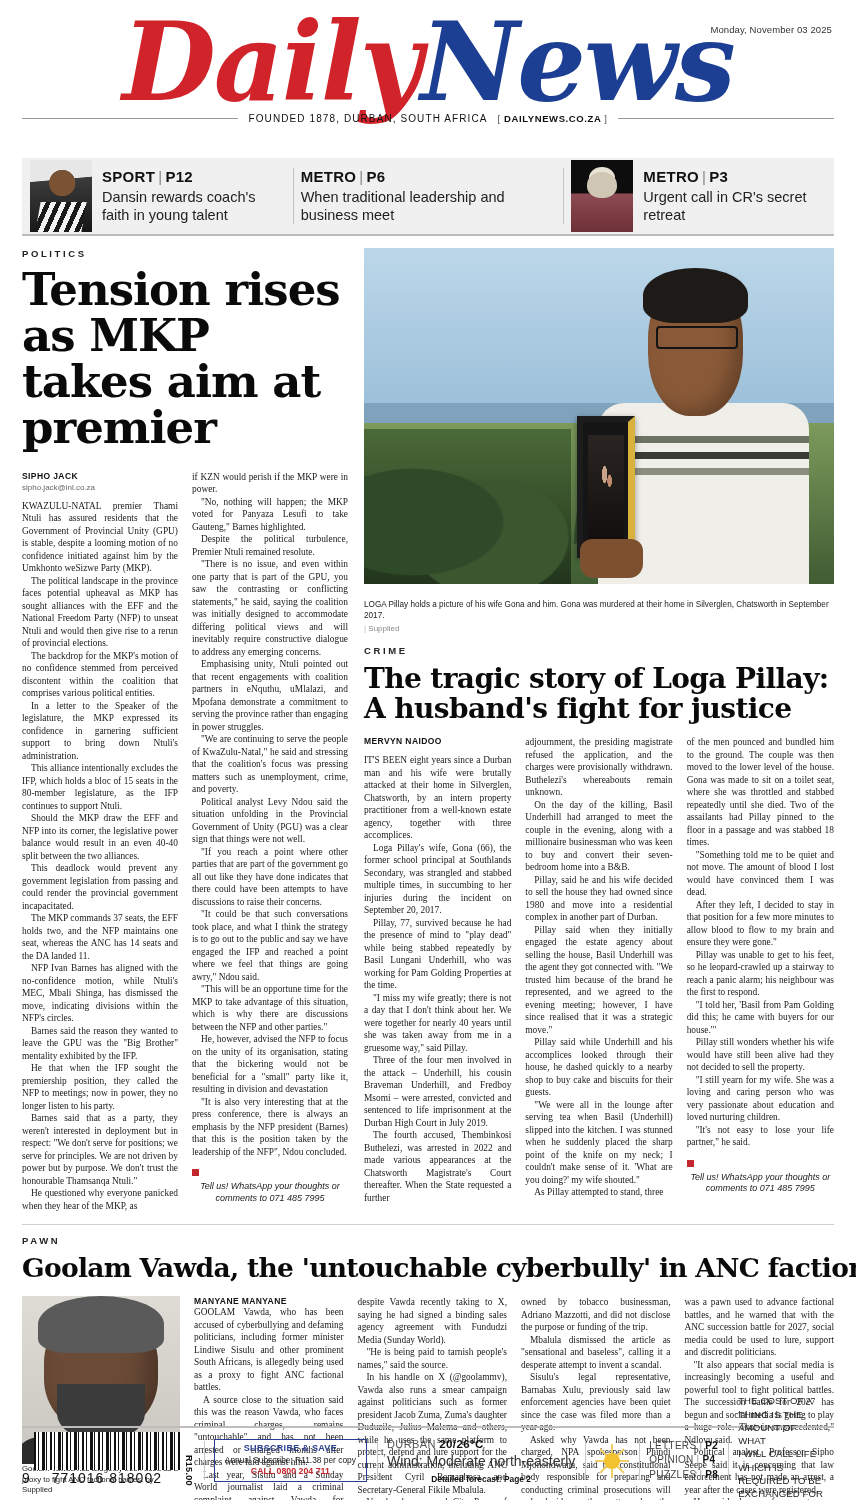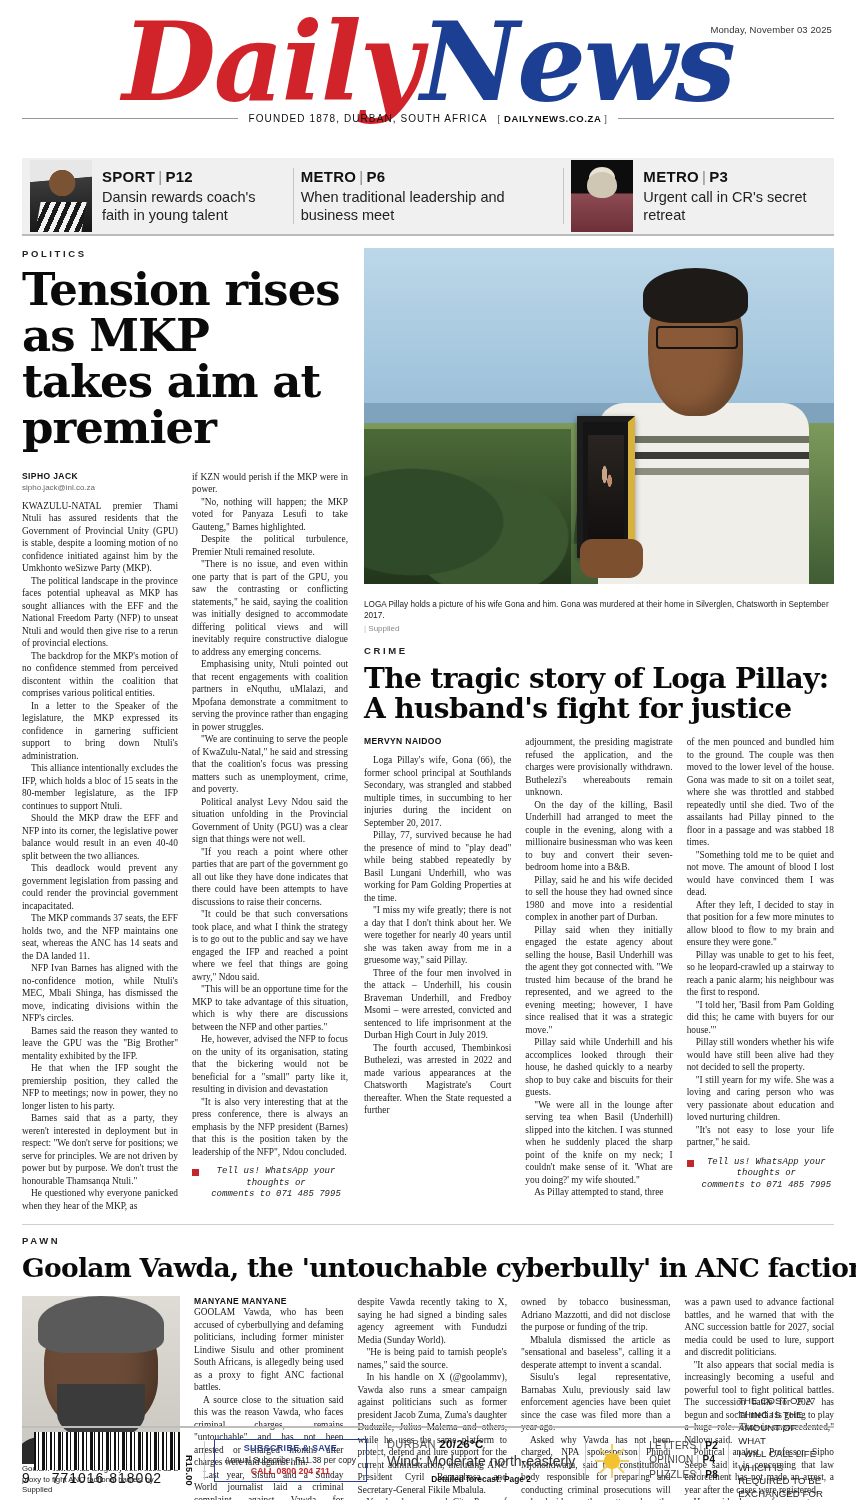--- a/index.html
+++ b/index.html
@@ -100,22 +100,22 @@
     font-family:"Liberation Serif", serif;
     font-size:9.4px; line-height:1.33; text-align:justify;
     color:#1a1a1a; hyphens:auto;
   }
   .body-text p { margin:0; text-indent:9px; }
   .body-text p.first { text-indent:0; }
   .body-text p.first::first-line { }
 
   .whatsapp {
     display:flex; gap:5px; margin-top:8px; break-inside:avoid;
-    font-family:Liberation Mono, monospace; font-style:italic;
-    font-size:9px; line-height:1.3; color:#222;
+    font-family:Liberation Sans, sans-serif; font-style:italic;
+    font-size:9px; line-height:1.3; color:#222;flex-direction:column;
   }
   .whatsapp .sq { width:7px; height:7px; background:#c1272d; flex:0 0 7px; margin-top:3px; }
   .whatsapp .wtxt { text-align:center; }
 
   
   .photo-main {
     width:100%; height:336px; position:relative; overflow:hidden;
     background:linear-gradient(180deg,#b9d4e6 0 46%, #8fb4cf 47% 52%, #6d8a52 53% 72%, #4e6a3c 100%);
   }
   .ph-sky { position:absolute; inset:0 0 54% 0; background:linear-gradient(180deg,#bcd7e9,#9dc1da); }
@@ -394,20 +394,21 @@
         <div class="kicker">CRIME</div>
         <h2 class="crime-head">
           <span>The tragic story of Loga Pillay:</span><br>
           <span>A husband's fight for justice</span>
         </h2>
 
         <div style="display:flex; gap:14px;">
           <div style="flex:1;">
             <div class="byline-name" style="margin-bottom:8px;">MERVYN NAIDOO</div>
             <div class="body-text">
+              <p class="first">IT'S BEEN eight years since a Durban man and his wife were brutally attacked at their home in Silverglen, Chatsworth, by an intern property practitioner from a well-known estate agency, together with three accomplices.</p>
               <p>Loga Pillay's wife, Gona (66), the former school principal at Southlands Secondary, was strangled and stabbed multiple times, in succumbing to her injuries during the incident on September 20, 2017.</p>
               <p>Pillay, 77, survived because he had the presence of mind to "play dead" while being stabbed repeatedly by Basil Lungani Underhill, who was working for Pam Golding Properties at the time.</p>
               <p>"I miss my wife greatly; there is not a day that I don't think about her. We were together for nearly 40 years until she was taken away from me in a gruesome way," said Pillay.</p>
               <p>Three of the four men involved in the attack – Underhill, his cousin Braveman Underhill, and Fredboy Msomi – were arrested, convicted and sentenced to life imprisonment at the Durban High Court in July 2019.</p>
               <p>The fourth accused, Thembinkosi Buthelezi, was arrested in 2022 and made various appearances at the Chatsworth Magistrate's Court thereafter. When the State requested a further</p>
             </div>
           </div>
           <div style="flex:1;">
             <div class="body-text">
               <p class="first">adjournment, the presiding magistrate refused the application, and the charges were provisionally withdrawn. Buthelezi's whereabouts remain unknown.</p>

